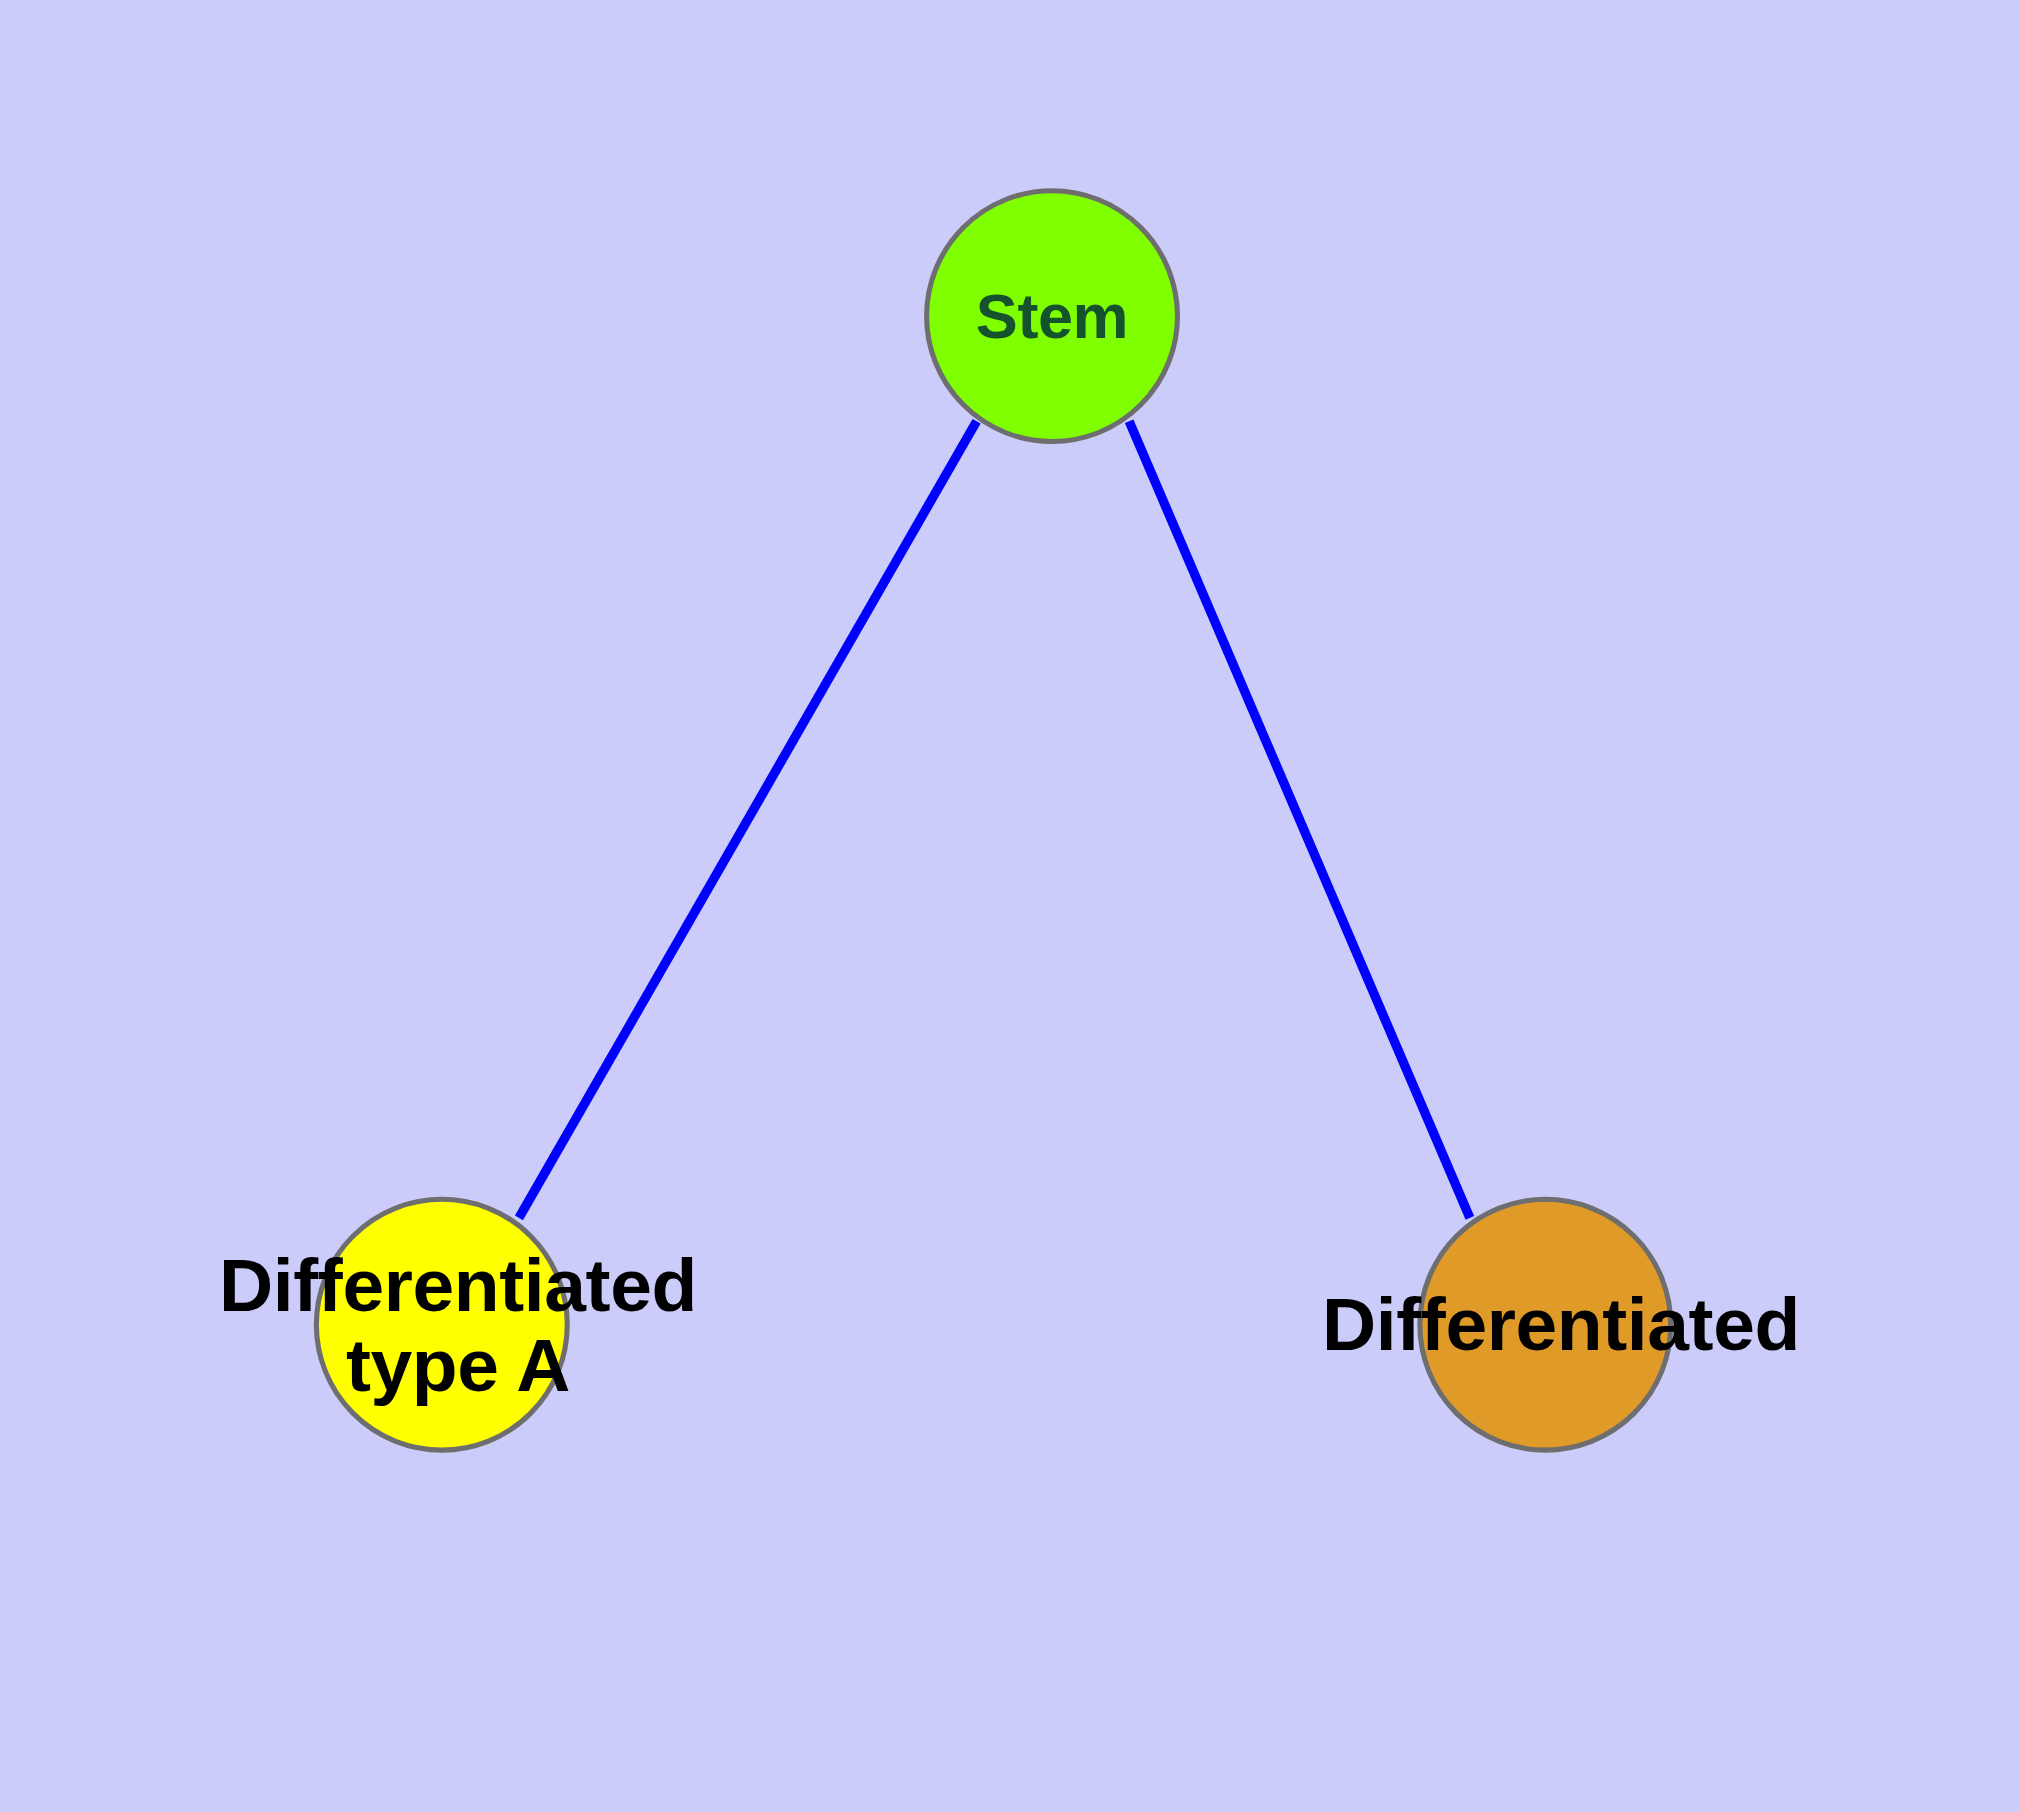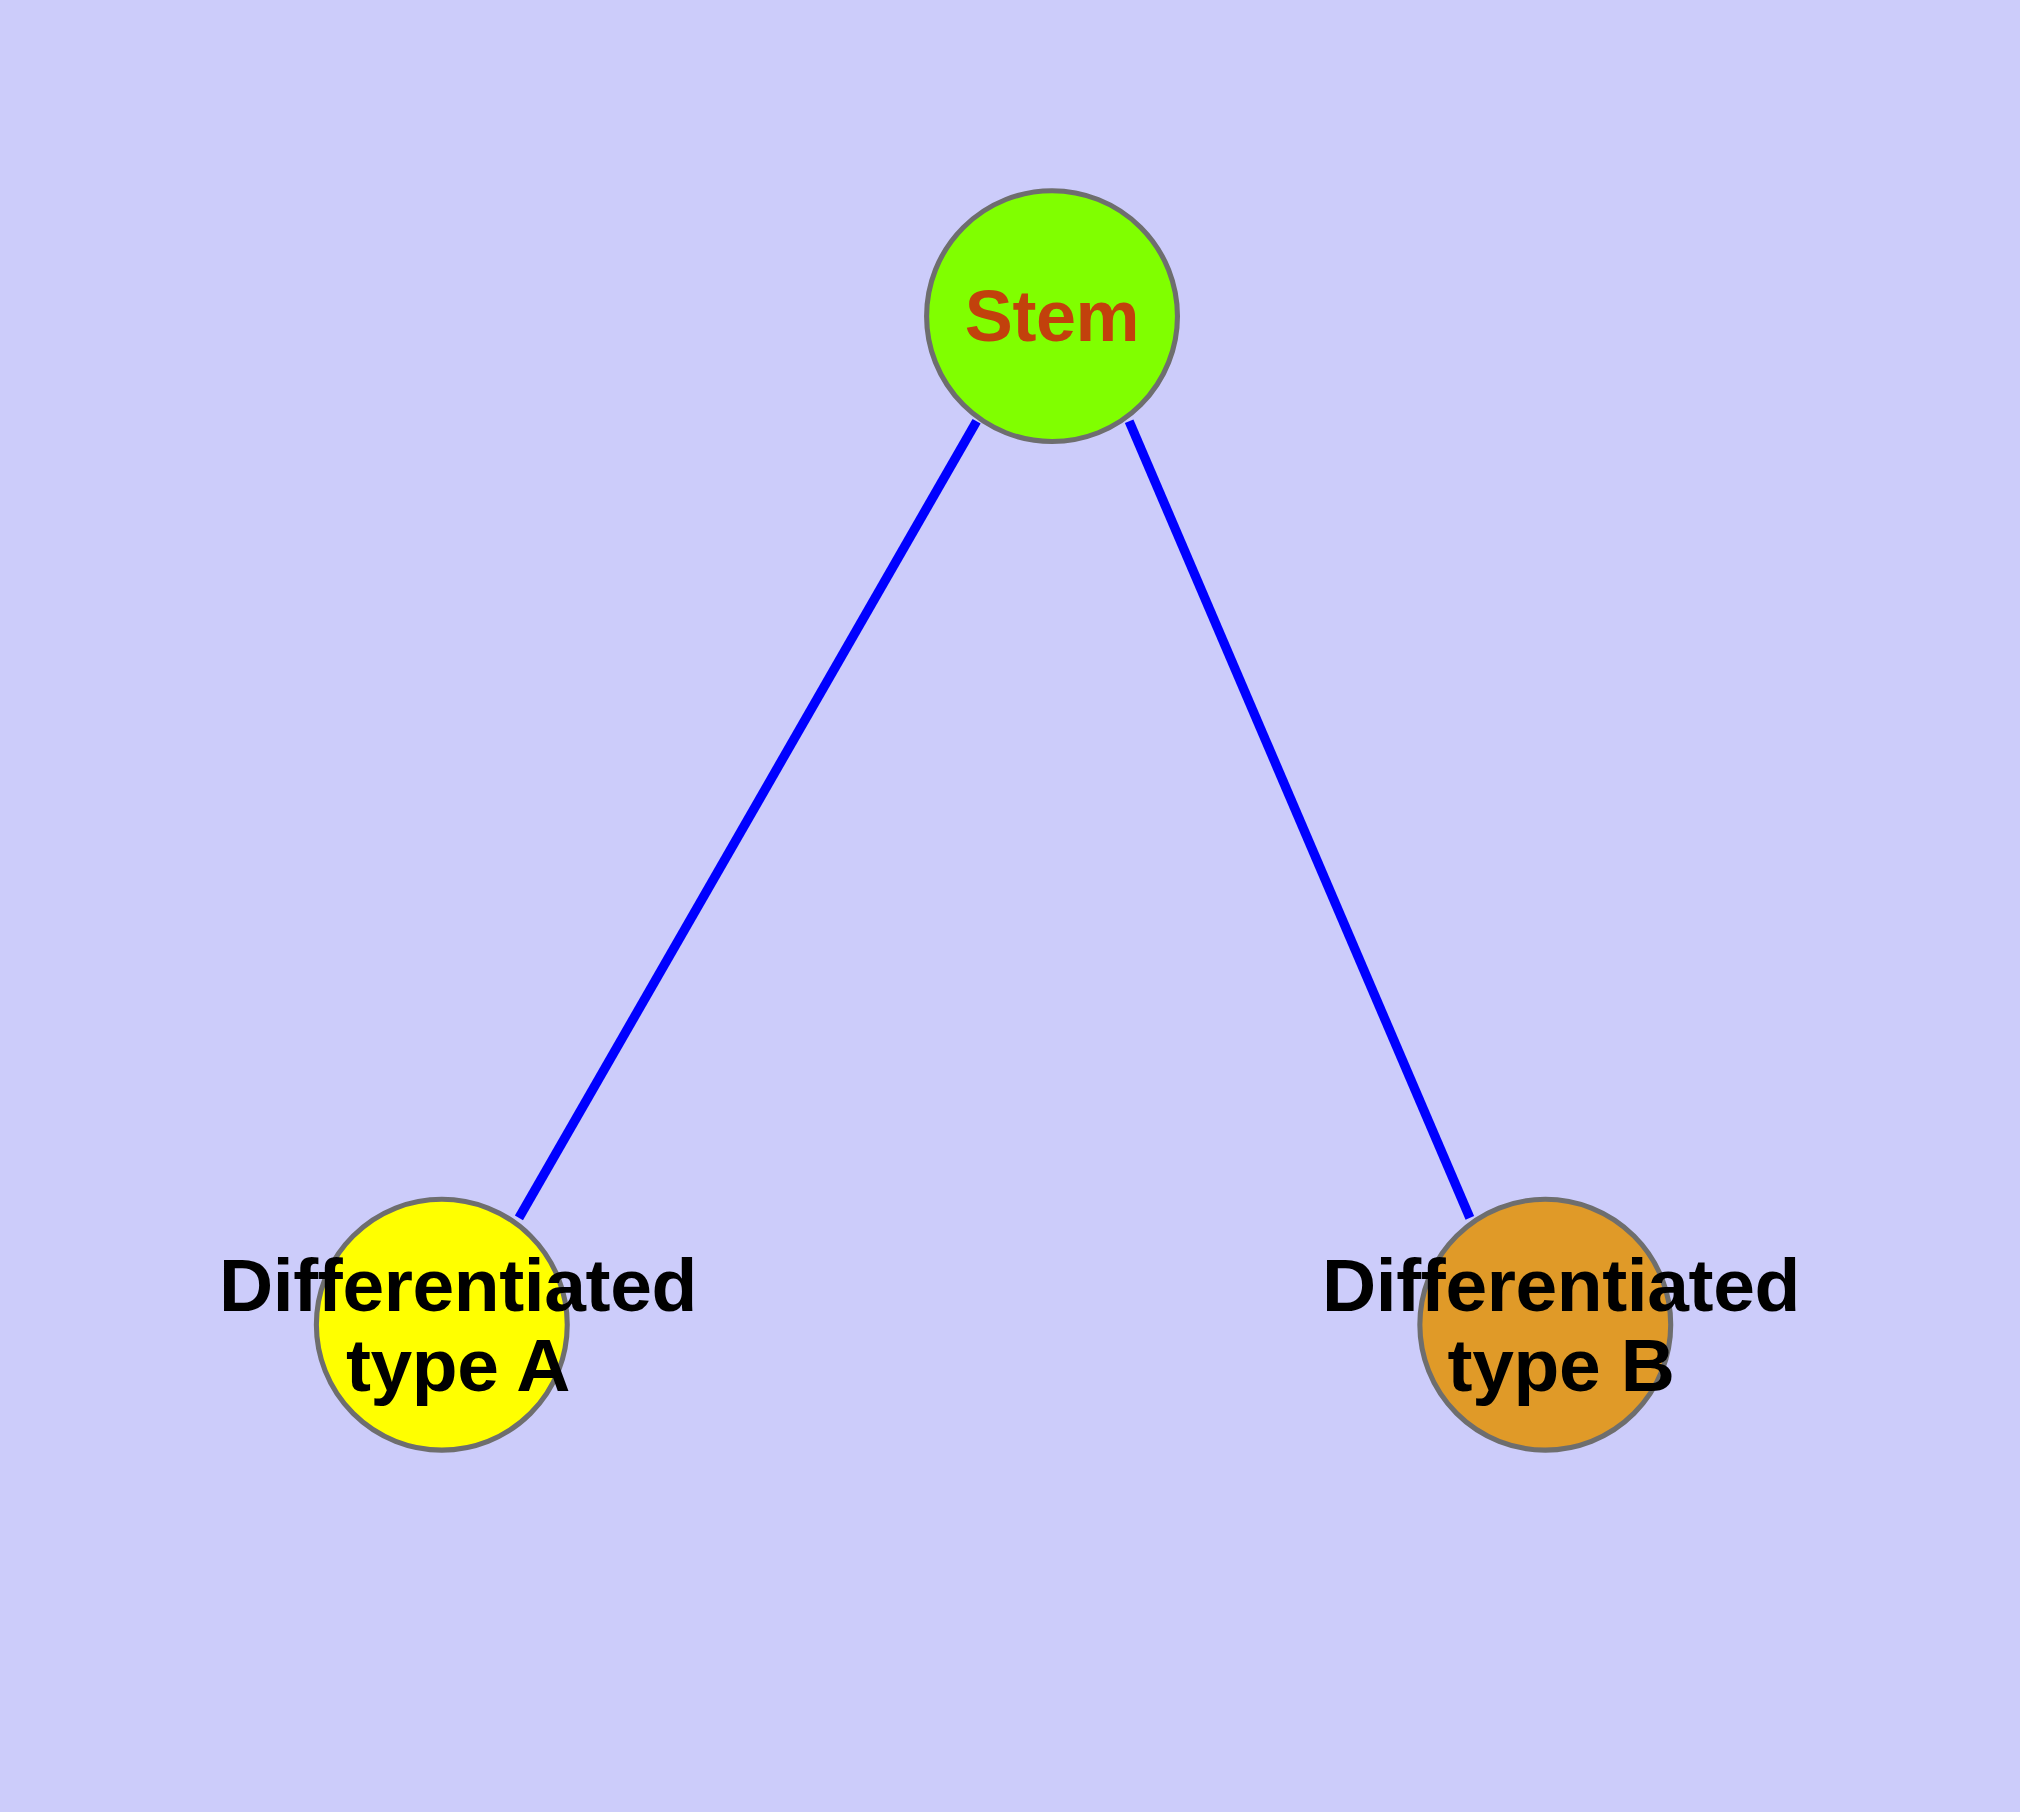--- a/index.html
+++ b/index.html
@@ -66,28 +66,27 @@
       <line x1="1332" y1="497" x2="1734" y2="1437" stroke="#0000ff" stroke-width="11" stroke-linecap="butt"></line>
     </g>
 
     <g>
       <circle cx="1241" cy="373" r="148" fill="#80ff00" stroke="#6e6e6e" stroke-width="6"></circle>
       <circle cx="521" cy="1563" r="148" fill="#ffff00" stroke="#6e6e6e" stroke-width="6"></circle>
       <circle cx="1823" cy="1563" r="148" fill="#e09a28" stroke="#6e6e6e" stroke-width="6"></circle>
     </g>
   </svg>
 
-  <div class="node-label label-stem" style="left: 1052px; top: 316px; font-size: 72px; color: #c2410c;">
+  <div class="node-label label-stem" style="left: 1052px; top: 316px; font-size: 63px; color: #14532d;">
     <span class="lbl-line1">Stem</span>
   </div>
 
   <div class="node-label label-leaf" style="left: 442px; top: 1325px; font-size: 75px; color: rgb(0, 0, 0);">
     <span class="lbl-line1">Differentiated</span>
     <span class="lbl-line2">type A</span>
   </div>
 
   <div class="node-label label-leaf" style="left: 1545px; top: 1325px; font-size: 75px; color: rgb(0, 0, 0);">
     <span class="lbl-line1">Differentiated</span>
-    <span class="lbl-line2">type B</span>
   </div>
 
 </div>
 
 
 </body></html>

